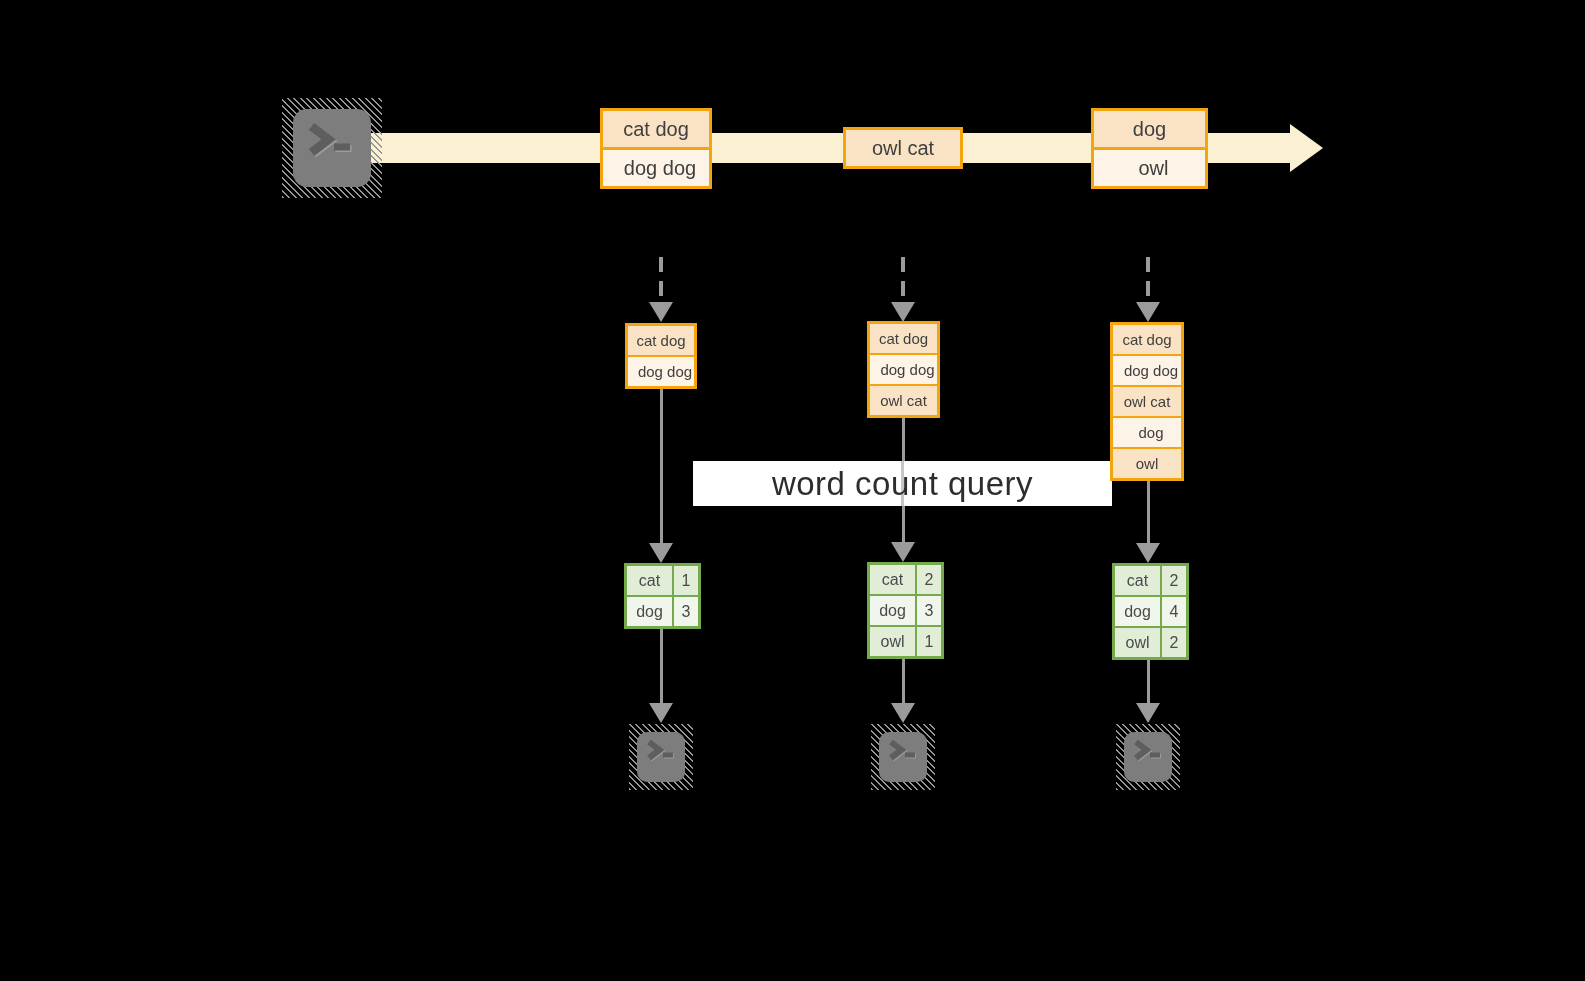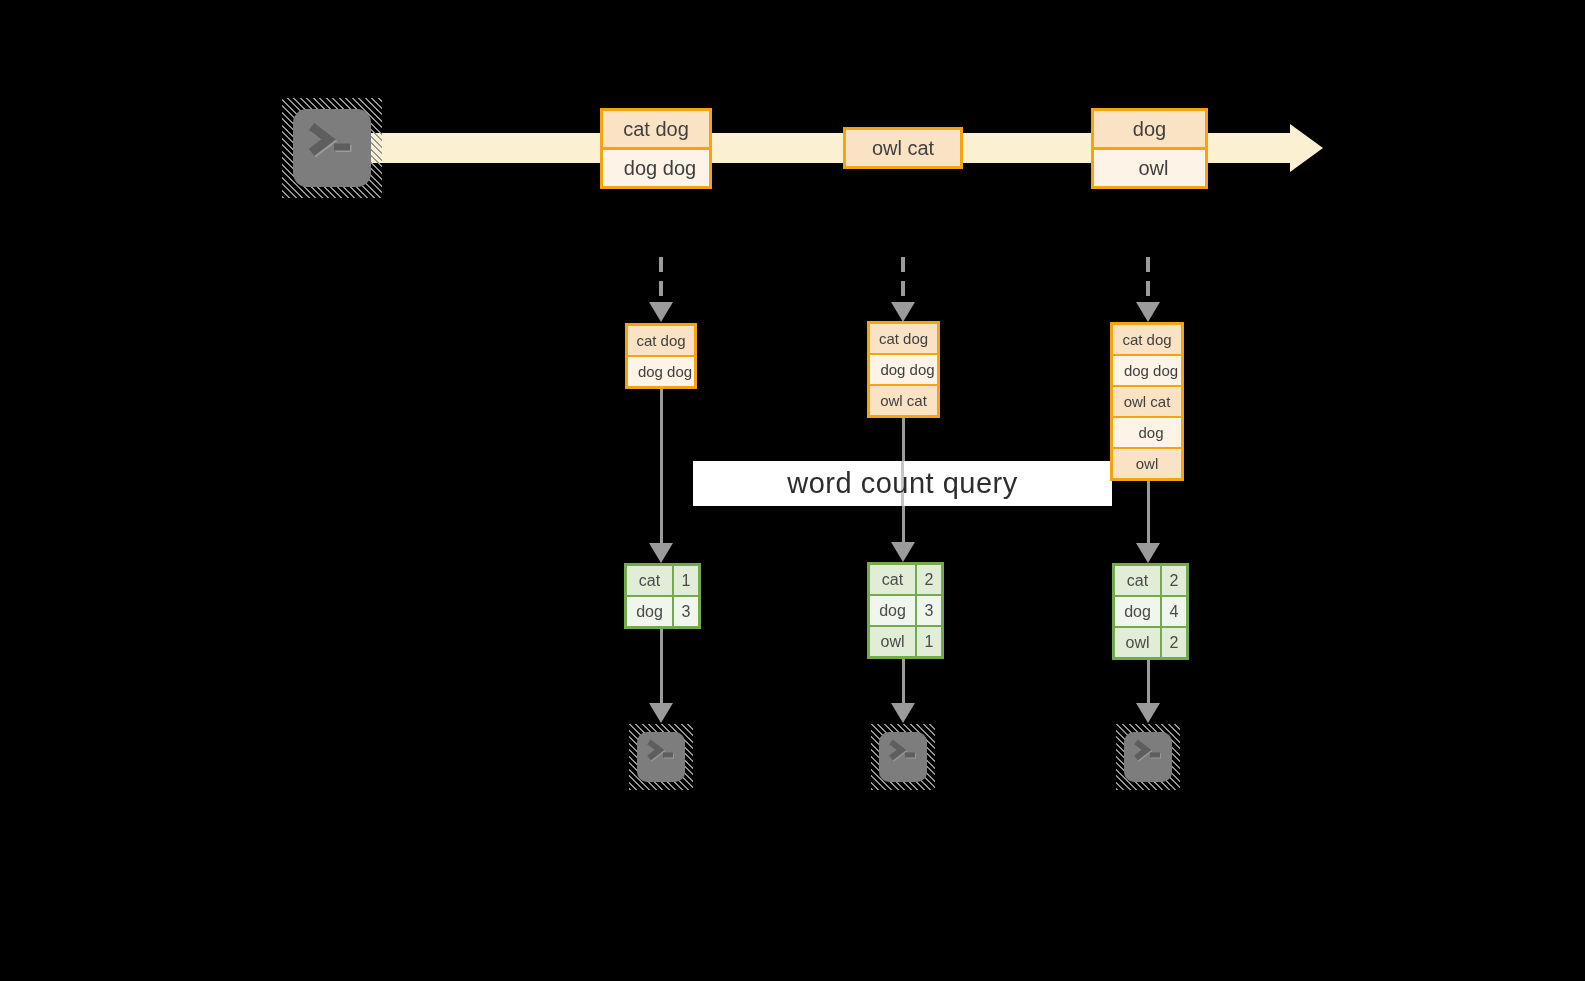--- a/index.html
+++ b/index.html
@@ -44,21 +44,21 @@
   .vline{position:absolute;width:3px;background:var(--gray);z-index:1;}
   .vdash{position:absolute;width:4px;z-index:1;
     background:repeating-linear-gradient(to bottom, var(--gray) 0 15px, transparent 15px 24px);}
   .ahead{position:absolute;width:0;height:0;z-index:1;
     border-left:12px solid transparent;border-right:12px solid transparent;
     border-top:20px solid var(--gray);}
   
   .wcq{position:absolute;left:693px;top:461px;width:419px;height:45px;background:#fff;z-index:4;
     display:flex;align-items:center;justify-content:center;}
   .wcq .through{position:absolute;left:208px;top:0;width:3px;height:100%;background:#C6C6C6;}
-  .wcq .label{position:relative;font-size:29px;font-weight:300;color:#2D2D2D;letter-spacing:.5px;}
+  .wcq .label{position:relative;font-size:33px;font-weight:300;color:#2D2D2D;letter-spacing:.5px;}
   
   .term{position:absolute;z-index:3;
     background:repeating-linear-gradient(45deg,#969696 0,#969696 1.5px,transparent 1.5px,transparent 4.6px);}
   .term-big{left:282px;top:98px;width:100px;height:100px;}
   .term-sm{width:64px;height:66px;}
   .term-body{position:absolute;background:#7D7D7D;}
   .term-big .term-body{inset:11px;border-radius:14px;}
   .term-sm .term-body{inset:8px;border-radius:10px;}
   .term-glyph{position:absolute;}
   .term-big .term-glyph{left:10px;top:12px;}

